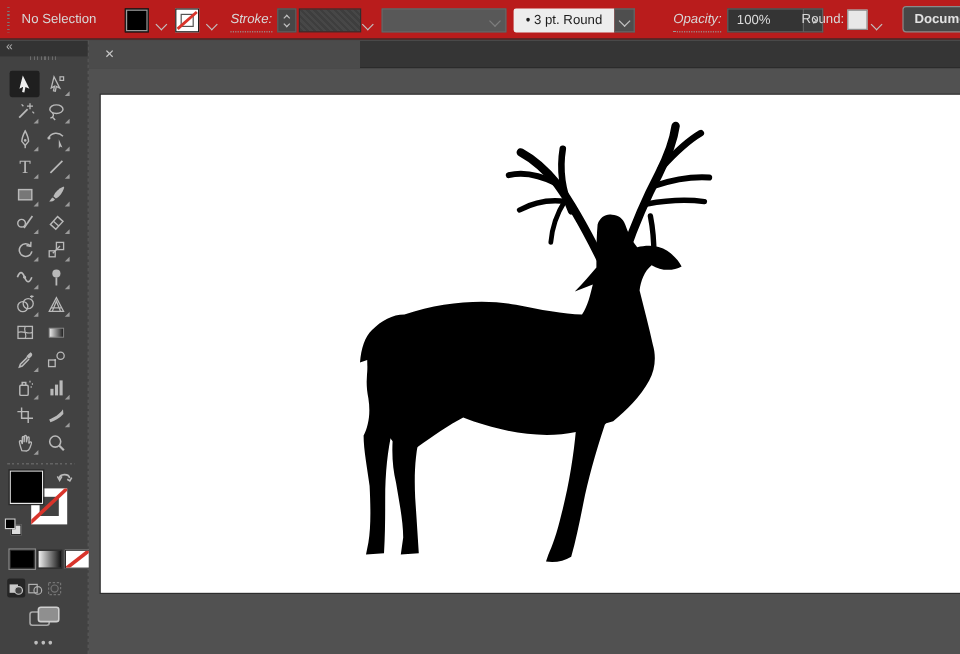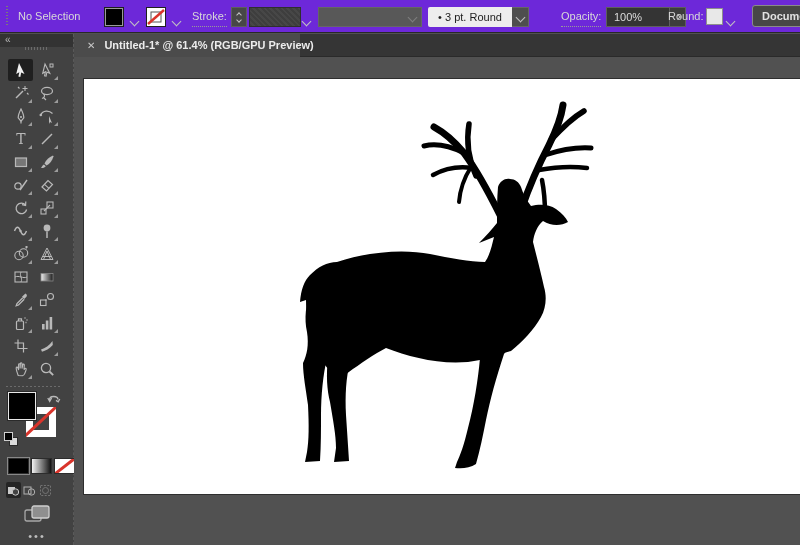--- a/index.html
+++ b/index.html
@@ -2,25 +2,25 @@
 <html><head>
 <meta charset="utf-8">
 <style>
   * { margin:0; padding:0; box-sizing:border-box; }
   html,body { width:800px; height:545px; overflow:hidden; background:#515151;
               font-family:"Liberation Sans", sans-serif; }
   .app { position:relative; width:800px; height:545px; }
 
   
   .topbar { position:absolute; left:0; top:0; width:800px; height:33px;
-            background:#6d28d9; border-bottom:1px solid #282828; }
+            background:#b91c1c; border-bottom:1px solid #282828; }
   .topbar .grip { position:absolute; left:6px; top:6px; width:2px; height:21px;
                   background-image:repeating-linear-gradient(#7a7a7a 0 1px, transparent 1px 3px); }
   .tb-label { position:absolute; top:0; height:33px; line-height:33px; font-size:11px; color:#d8d8d8; }
-  .tb-label.drop { height:20px; top:7px; line-height:19px; border-bottom:1px dotted #9a9a9a; }
+  .tb-label.drop { height:20px; top:7px; line-height:19px; border-bottom:1px dotted #9a9a9a;font-style:italic; }
   .swatch { position:absolute; top:7px; width:20px; height:20px; border:1px solid #1f1f1f; }
   .swatch .inner { position:absolute; inset:0; border:1px solid #9a9a9a; }
   .chev { display:inline-block; width:7px; height:7px; border-left:1.5px solid #c2c2c2;
           border-bottom:1.5px solid #c2c2c2; transform:rotate(-45deg); }
   .chev.s { width:4px; height:4px; border-width:1.2px; }
   .chev.up { transform:rotate(135deg); }
   .chev.right { transform:rotate(-135deg); }
   .chevbtn { position:absolute; top:11px; cursor:pointer; }
   .stepper { position:absolute; left:231px; top:7px; width:16px; height:20px; background:#474747;
              border:1px solid #5e5e5e; display:flex; flex-direction:column; align-items:center;
@@ -410,21 +410,20 @@
         </svg>
       </div>
 
       <div class="moredots">•••</div>
     </div>
 
     <div class="docarea">
       <div class="tabbar">
         <div class="tab">
           <span class="x">✕</span>
-          <span class="title">Untitled-1* @ 61.4% (RGB/GPU Preview)</span>
         </div>
       </div>
       <div class="canvas">
         <div class="artboard">
           <svg class="deer" id="deer" viewBox="0 0 340 400">
               <path d="M57,172 C90,161 125,159 150,164 C170,168 190,172 205,172 C210,165 212,155 214,147 L199,153 C206,146 212,139 217,133 C217,120 217,108 218,97 C220,91 225,88 230,89 C235,89 239,92 241,97 C243,103 246,110 251,116 C259,114 269,114 276,119 C282,123 286,128 288,132 C281,136 271,136 263,131 C257,136 254,144 253,152 C257,168 261,183 264,197 C267,207 266,218 261,227 C254,240 242,252 231,261 L200,270 C168,277 132,268 106,258 L97,263 C84,271 70,281 61,288 C47,281 37,267 32,250 C28,235 26,222 26,210 L20,212 C21,200 24,191 30,185 C38,177 47,172 57,172 Z" fill="#000000"></path>
               <path d="M30,200 C26,215 24,228 27,242 C29,255 27,265 23,273 C23,285 26,300 28,315 C29,335 29,350 27,362 L25,372 L40,371 C41,355 41,340 41,325 C41,305 43,285 47,268 L50,240 L48,205 Z M48,268 C46,285 47,300 50,312 C53,330 56,345 56,358 L54,372 L69,371 C68,355 67,340 66,325 C65,305 66,288 70,272 L76,250 L60,245 Z M200,268 C198,290 194,315 188,338 C184,355 180,366 177,372 L175,378 C182,379 190,378 196,374 C200,360 203,345 206,330 C210,310 216,288 224,264 L230,256 L205,258 Z" fill="#000000"></path>
               <path d="M220,125 C210,105 198,82 184,63 C175,52 165,43 154,37" fill="none" stroke="#000000" stroke-width="7" stroke-linecap="round"></path>
               <path d="M196,86 C189,70 186,52 189,34" fill="none" stroke="#000000" stroke-width="5.5" stroke-linecap="round"></path>
               <path d="M184,63 C170,56 156,53 144,56" fill="none" stroke="#000000" stroke-width="5" stroke-linecap="round"></path>

